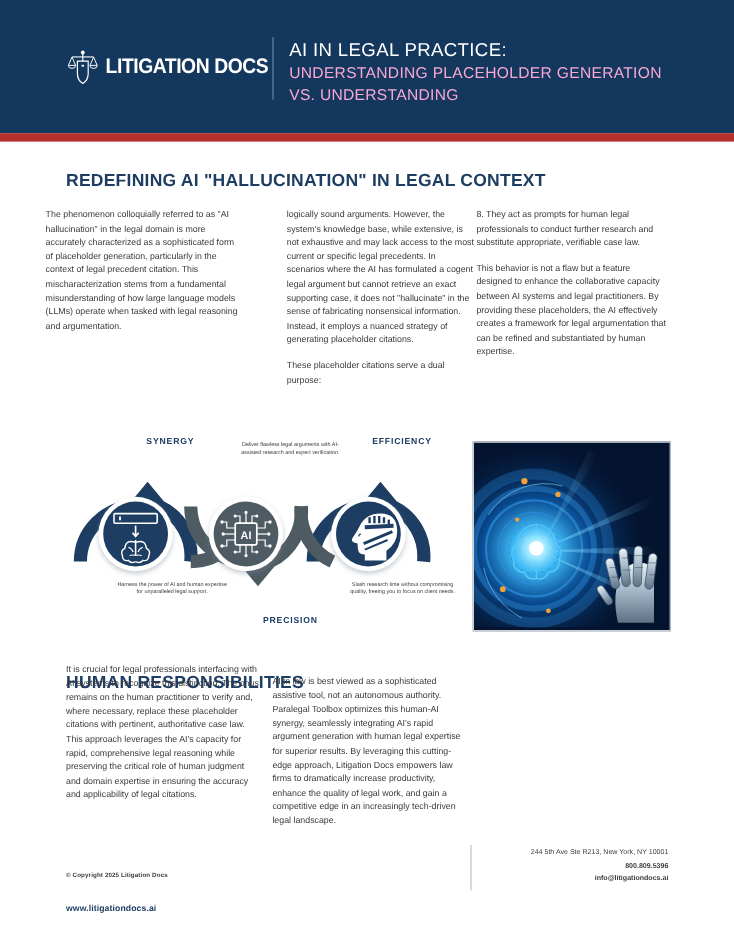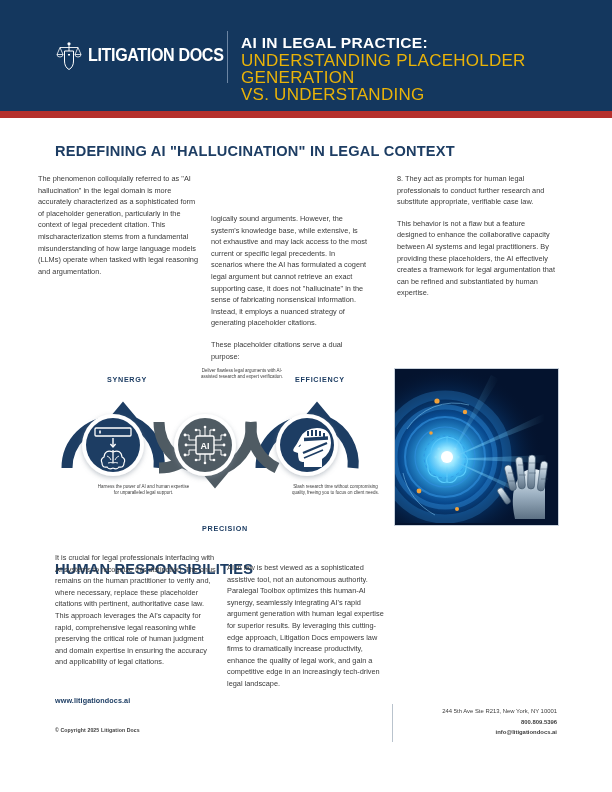--- a/index.html
+++ b/index.html
@@ -66,27 +66,27 @@
   }
   .header-titles {
     position: absolute;
     left: 241px;
     top: 34px;
     width: 350px;
   }
   .header-title-main {
     color: #ffffff;
     font-size: 15.5px;
-    font-weight: bold;
+    font-weight: normal;
     letter-spacing: 0.3px;
     line-height: 18px;
   }
   .header-title-sub {
-    color: #eab308;
-    font-size: 17px;
+    color: #f9a8d4;
+    font-size: 13px;
     font-weight: normal;
     letter-spacing: 0.25px;
     line-height: 16.5px;
     margin-top: 1px;
   }
   .accent-bar {
     position: absolute;
     left: 0; top: 111px;
     width: 612px;
     height: 7px;
@@ -110,21 +110,21 @@
     position: absolute;
     font-size: 7.35px;
     line-height: 11.6px;
     color: #3a3a3a;
     text-align: left;
   }
   .col p { margin: 0 0 10px 0; }
   .col p:last-child { margin-bottom: 0; }
 
   #c1 { left: 38px; top: 173px; width: 162px; }
-  #c2 { left: 211px; top: 173px; width: 157px; margin-top: 40px; }
+  #c2 { left: 239px; top: 173px; width: 157px; }
   #c3 { left: 397px; top: 173px; width: 160px; }
 
   #h1 { left: 55px; top: 552px; width: 162px; }
   #h2 { left: 227px; top: 562px; width: 158px; }
 
   
   .infographic {
     position: absolute;
     left: 55px;
     top: 360px;
@@ -132,22 +132,22 @@
     height: 170px;
   }
   .info-svg { display: block; }
 
   .ig-label {
     position: absolute;
     font-size: 7.2px;
     font-weight: bold;
     color: #1d3d63;
     letter-spacing: 0.7px;
+    text-align: center;
     white-space: nowrap;
-    margin-top: 12px;
   }
   .ig-caption {
     position: absolute;
     font-size: 4.5px;
     line-height: 6.3px;
     color: #3d3d3d;
     text-align: center;
   }
 
   #ig-label-synergy   { left: 52px;  top: 3px;  width: 70px; }
@@ -167,21 +167,21 @@
     height: 156px;
     border: 1px solid #c9d2dc;
     overflow: hidden;
     background: #04132e;
   }
 
   
   .footer-web {
     position: absolute;
     left: 55px;
-    top: 696px;
+    top: 752px;
     font-size: 7.2px;
     font-weight: bold;
     color: #1d3d63;
     letter-spacing: 0.1px;
   }
   .footer-copy {
     position: absolute;
     left: 55px;
     top: 727px;
     font-size: 5.2px;

